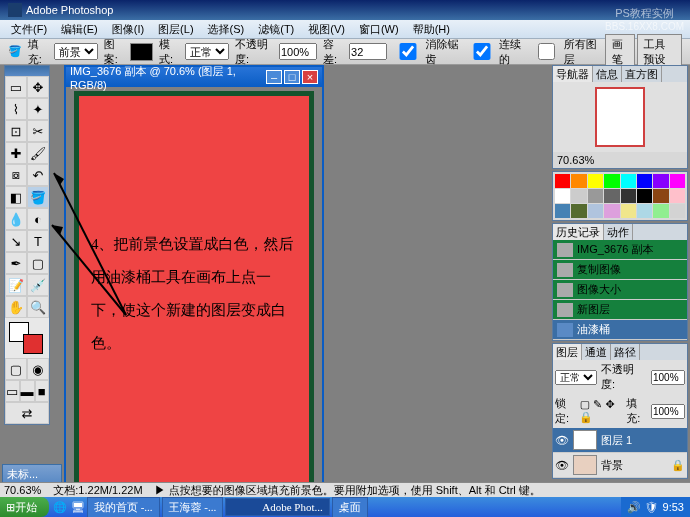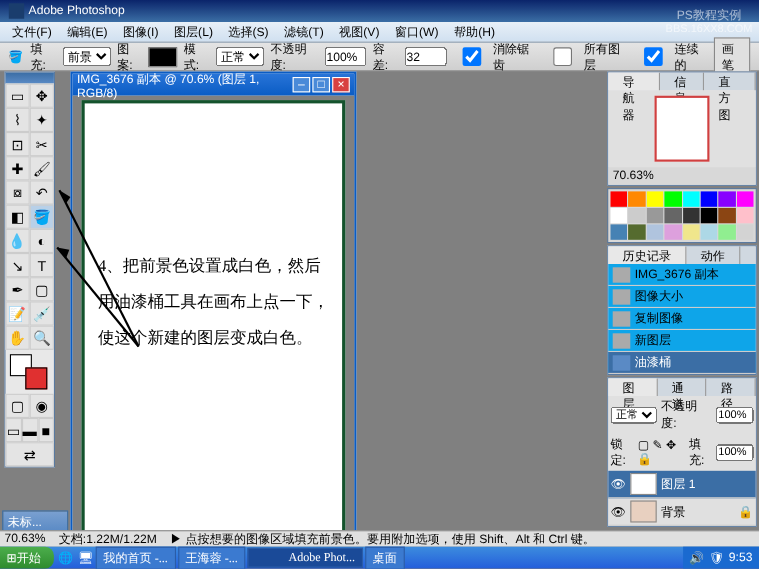--- a/index.html
+++ b/index.html
@@ -23,34 +23,34 @@
 .tool { height: 22px; border: 1px solid #ccc; background: #e4e4e4; display: flex; align-items: center; justify-content: center; font-size: 13px; }
 .tool.sel { background: #b8d0e8; }
 .color-fg, .color-bg { width: 20px; height: 20px; border: 1px solid #000; position: absolute; }
 .color-block { position: relative; height: 40px; }
 .doc-win { position: absolute; left: 64px; top: 0; width: 260px; height: 420px; border: 2px solid #0a5cc4; background: #fff; }
 .doc-title { height: 20px; background: linear-gradient(#2874d8, #0a5cc4); color: #fff; display: flex; align-items: center; padding: 0 4px; font-size: 10px; }
 .doc-title .wc { margin-left: auto; display: flex; gap: 2px; }
 .doc-title .wc span { width: 16px; height: 14px; background: #4a8ad8; border: 1px solid #fff; display: flex; align-items: center; justify-content: center; }
 .doc-title .wc .cls { background: #d84040; }
 .doc-body { background: #808080; height: calc(100% - 20px); padding: 4px 8px; overflow: hidden; }
-.canvas { width: 240px; height: 403px; background: #ffffff; border: 3px solid #14532d; padding: 12px; }
+.canvas { width: 240px; height: 403px; background: #ef4444; border: 5px solid #14532d; padding: 12px; }
 .canvas p { font-size: 15px; line-height: 2.2; font-family: SimSun; }
 .arrow { position: absolute; left: 46px; top: 100px; pointer-events: none; }
 .panels { position: absolute; right: 2px; top: 0; width: 136px; }
 .panel { background: #e4e4e4; border: 1px solid #5a7aa0; margin-bottom: 2px; }
 .panel-tabs { height: 16px; background: #d0d8e0; display: flex; font-size: 10px; }
-.panel-tabs span { padding: 1px 13px; border-right: 1px solid #999; }
+.panel-tabs span { padding: 1px 3px; border-right: 1px solid #999; }
 .panel-tabs span.act { background: #e8e8e8; }
 .nav-body { height: 70px; display: flex; align-items: center; justify-content: center; background: #e0e0e0; }
 .nav-thumb { width: 50px; height: 60px; background: #fff; border: 2px solid #d04040; }
 .nav-foot { height: 16px; background: #d8d8d8; padding: 0 4px; font-size: 10px; display: flex; align-items: center; }
 .swatch-body { display: grid; grid-template-columns: repeat(8, 1fr); gap: 1px; padding: 2px; background: #d8d8d8; }
 .swatch { height: 14px; }
-.hist-body { background: #0ea5e9; font-size: 10px; }
+.hist-body { background: #15803d; font-size: 10px; }
 .hist-item { display: flex; align-items: center; padding: 2px 4px; gap: 4px; border-bottom: 1px solid #ccc; }
 .hist-item.sel { background: #3b6ea5; color: #fff; }
 .hist-item .hicon { width: 16px; height: 14px; background: #aaa; }
 .layers-body { background: #e0e0e0; font-size: 10px; }
 .layer-opts { display: flex; padding: 2px; gap: 4px; align-items: center; }
 .layer-opts select, .layer-opts input { font-size: 10px; height: 15px; }
 .layer-item { display: flex; align-items: center; padding: 2px; gap: 4px; border-bottom: 1px solid #ccc; }
 .layer-item.sel { background: #3b6ea5; color: #fff; }
 .layer-thumb { width: 24px; height: 20px; background: #fff; border: 1px solid #888; }
 .eye { width: 14px; }
@@ -97,29 +97,30 @@
   <select><option>正常</option></select>
   <span>不透明度:</span>
   <input value="100%" style="">
   <span>容差:</span>
   <input value="32" style="">
   <label>
       <input type="checkbox" checked="" style="">
       <span>消除锯齿</span>
     </label>
   <label>
+      <input type="checkbox" checked="" style="">
+      <span>连续的</span>
+    </label>
+  <label>
       <input type="checkbox" style="">
       <span>所有图层</span>
     </label>
-  <label>
-      <input type="checkbox" checked="" style="">
-      <span>连续的</span>
-    </label>
   <div class="btn-grp">
     <span>画笔</span>
+    <span>工具预设</span>
   </div>
 </div>
 
 <div class="work">
 
   <div class="toolbox">
     <div class="hdr"></div>
     <div class="tool-grid">
       <div class="tool">▭</div>
       <div class="tool">✥</div>
@@ -232,25 +233,25 @@
         <span class="act">历史记录</span>
         <span>动作</span>
       </div>
       <div class="hist-body">
         <div class="hist-item">
             <div class="hicon"></div>
             <span>IMG_3676 副本</span>
           </div>
         <div class="hist-item">
             <div class="hicon"></div>
-            <span>图像大小</span>
+            <span>复制图像</span>
           </div>
         <div class="hist-item">
             <div class="hicon"></div>
-            <span>复制图像</span>
+            <span>图像大小</span>
           </div>
         <div class="hist-item">
             <div class="hicon"></div>
             <span>新图层</span>
           </div>
         <div class="hist-item sel">
             <div class="hicon" style="background:#5a8ac5"></div>
             <span>油漆桶</span>
           </div>
       </div>

